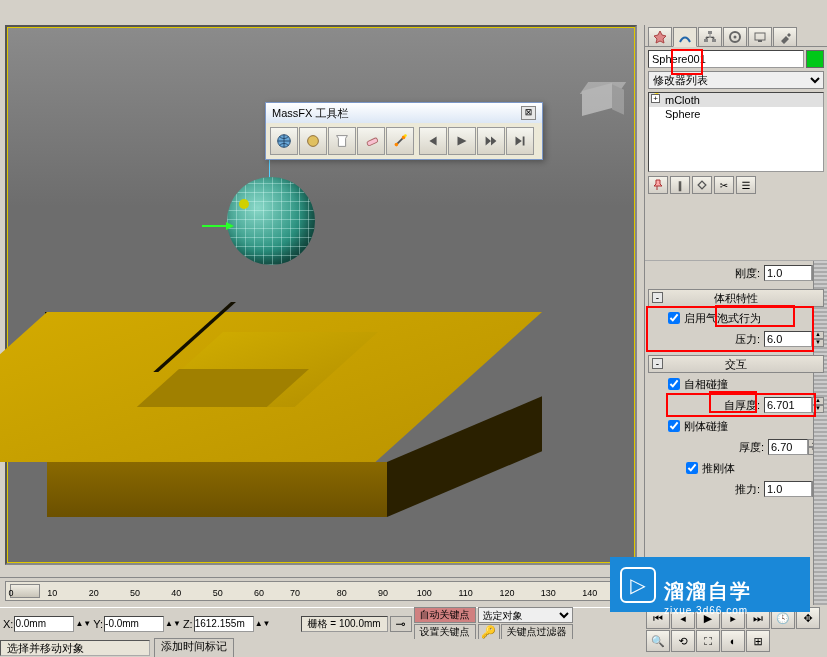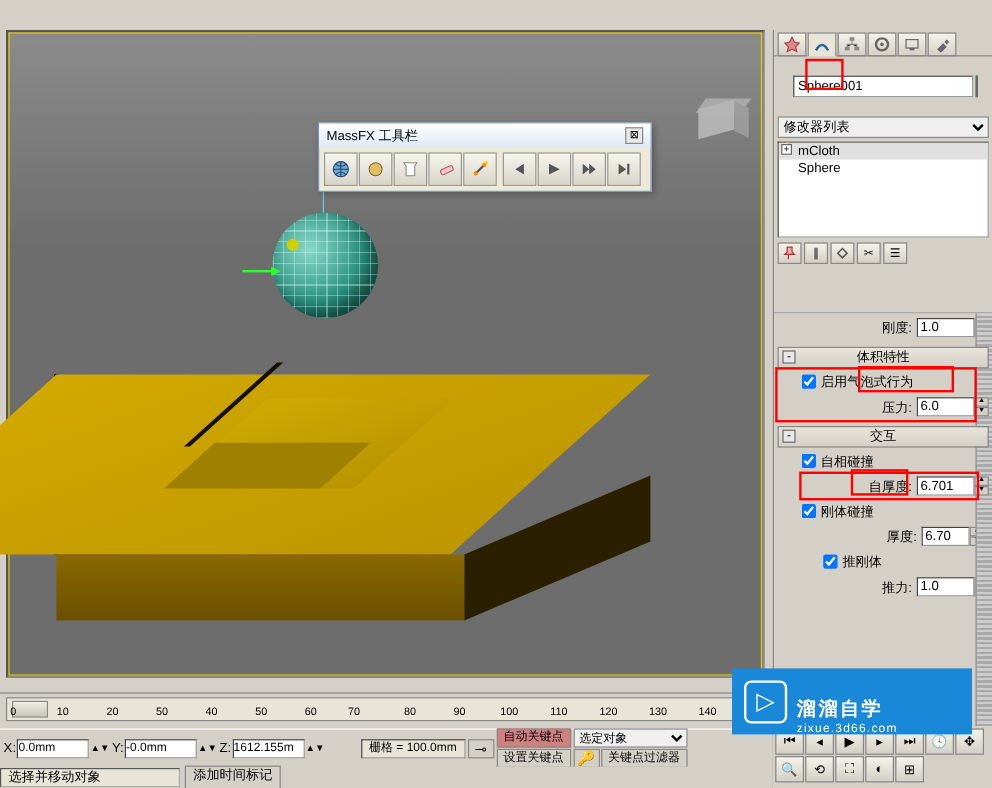--- a/index.html
+++ b/index.html
@@ -48,21 +48,21 @@
   .mfx-btn.sep { margin-left:4px; }
   .mfx-btn svg { width:18px; height:18px; }
 
   
   .right { position:absolute; top:25px; right:0; width:183px; bottom:0; background:#d4d0c8; border-left:1px solid #888; }
   .tabbar { height:22px; display:flex; padding:2px 3px; gap:1px; border-bottom:1px solid #888;}
   .tab { width:24px; height:20px; border:1px solid #888; background:linear-gradient(#f4f2ea,#d4d0c8); display:flex; align-items:center; justify-content:center; }
   .tab.active { background:#e8e4d8; border-bottom:1px solid #e8e4d8;}
   .hilite1 { position:absolute; right:124px; top:24px; width:32px; height:26px; border:2px solid #ff0000; pointer-events:none; z-index:10;}
 
-  .namefield { margin:16px; display:flex; }
+  .namefield { margin:3px; display:flex; }
   .namefield input { flex:1; height:18px; border:1px inset #999; font-size:11px; padding:0 3px; background:#fff;}
   .swatch { width:18px; height:18px; background:#00c818; border:1px solid #666; margin-left:2px; }
 
   .modlist-sel { margin:0 3px 3px; }
   .modlist-sel select { width:100%; height:18px; font-size:11px; border:1px solid #888;}
   .modstack { margin:0 3px; height:80px; background:#fff; border:1px inset #999; font-size:11px; }
   .modstack .mi { padding:1px 4px 1px 16px; position:relative; }
   .modstack .mi.on::before { content:"💡"; position:absolute; left:2px; top:0; font-size:9px;}
   .modstack .mi.hl { background:#e0e0e0; }
   .modstack .mi .plus { position:absolute; left:2px; top:1px; width:9px; height:9px; border:1px solid #666; background:#fff; line-height:8px; text-align:center; font-size:8px;}
@@ -105,21 +105,21 @@
   .status2 .cell { border:1px inset #aaa; height:16px; padding:0 6px; line-height:14px; background:#e8e4d8; margin-right:4px; white-space:nowrap;}
   .status2 .cellbtn { border:1px solid #888; height:20px; padding:0 6px; line-height:14px; background:#d4d0c8;}
 
   
   .playzone { position:absolute; right:0; bottom:0; width:183px; height:52px; background:#d4d0c8; display:flex; flex-wrap:wrap; align-content:flex-start; padding:2px; gap:1px;}
   .pbtn { width:24px; height:22px; border:1px solid #888; background:linear-gradient(#f4f2ea,#d4d0c8); display:flex; align-items:center; justify-content:center; font-size:11px;}
 
   
   .watermark { position:absolute; left:610px; bottom:45px; width:200px; height:55px; background:#1a88d8; display:flex; align-items:center; gap:8px; padding:0 10px; color:#fff; z-index:5;}
   .watermark .logo { width:36px; height:36px; border:2px solid #fff; border-radius:6px; display:flex; align-items:center; justify-content:center; font-size:20px;}
-  .watermark .t1 { font-size:16px; font-weight:bold; letter-spacing:2px;margin-top:24px;}
+  .watermark .t1 { font-size:20px; font-weight:bold; letter-spacing:2px;margin-top:24px;}
   .watermark .t2 { font-size:10px; letter-spacing:1px;}
   .rollscroll { position:absolute; right:0; top:0; bottom:0; width:14px; background:#bbb; border-left:1px solid #888;}
   .rollscroll::before { content:""; position:absolute; top:0; left:0; right:0; bottom:0; background:repeating-linear-gradient(0deg,#aaa 0 2px,#ccc 2px 4px);}
 </style>
 </head>
 <body>
 
 <div class="topstrip"></div>
 
 <div class="viewport">

